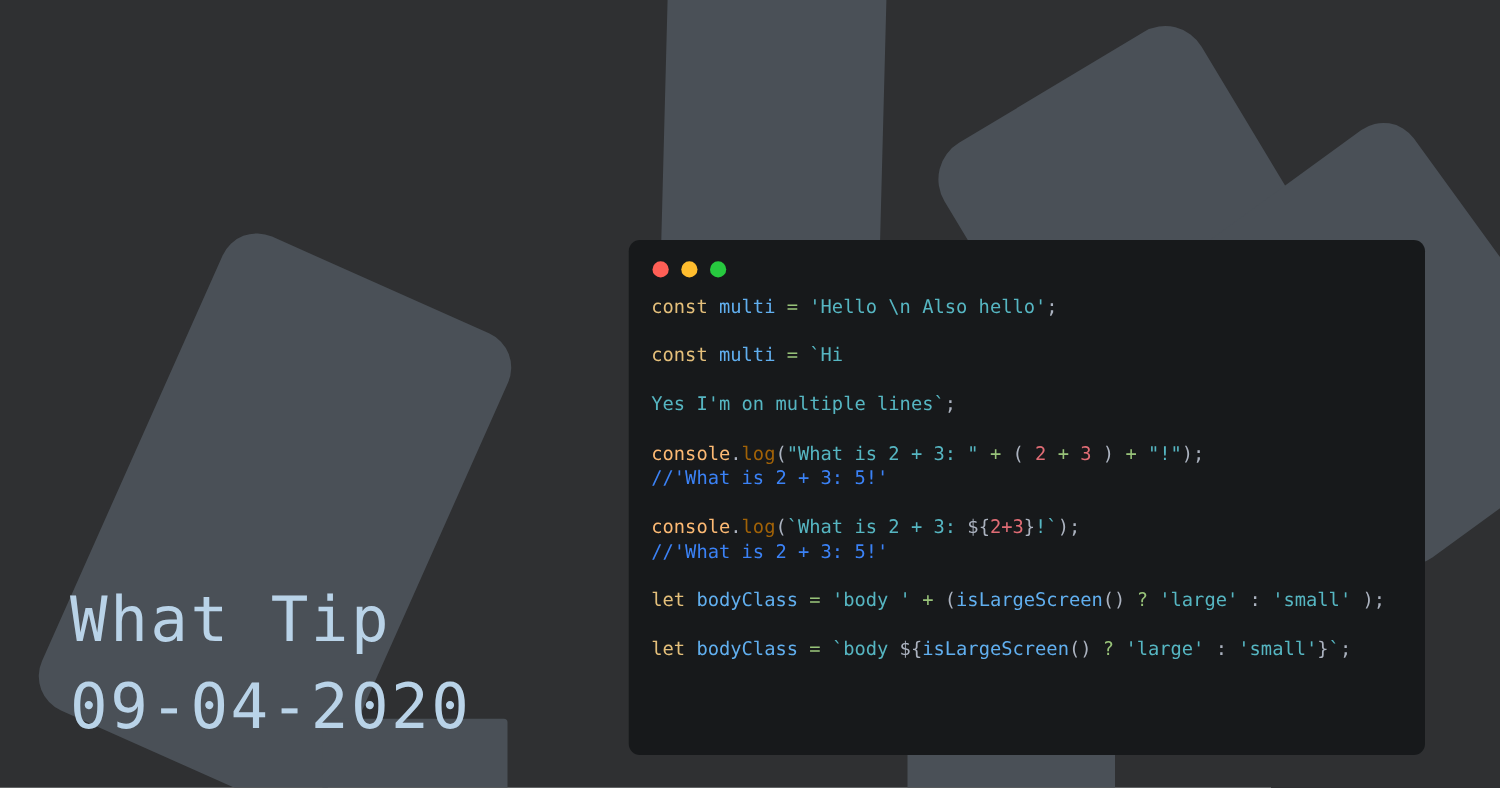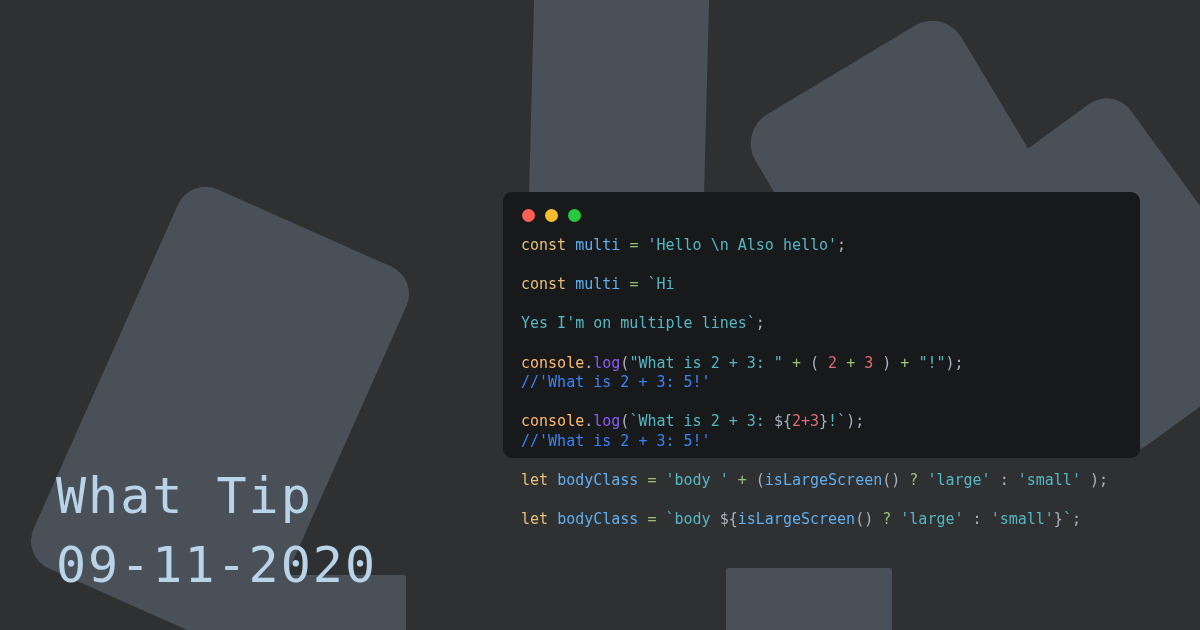--- a/index.html
+++ b/index.html
@@ -111,21 +111,21 @@
     letter-spacing: 2px;
   }
   #tipblock .tip-line { display: block; }
 
   
   #code-window {
     position: absolute;
     left: 503px;
     top: 192px;
     width: 637px;
-    height: 266px;
+    height: 412px;
     background: #17191B;
     border-radius: 9px;
   }
   #titlebar {
     position: absolute;
     left: 19px;
     top: 17px;
     display: flex;
     gap: 10px;
   }
@@ -146,21 +146,21 @@
   }
   .code-line { height: 19.6px; }
   .blank { height: 19.6px; }
 
   
   .t-kw   { color: #E5C07B; }
   .t-var  { color: #61AFEF; }
   .t-op   { color: #98C379; }
   .t-str  { color: #56B6C2; }
   .t-num  { color: #E06C75; }
-  .t-fn   { color: #8b5cf6; }
+  .t-fn   { color: #a16207; }
   .t-obj  { color: #fdba74; }
   .t-punc { color: #ABB2BF; }
   .t-cmt  { color: #3b82f6; }
   .t-plain{ color: #ABB2BF; }
 </style>
 </head>
 <body>
 
 <div id="poster">
 
@@ -169,21 +169,21 @@
     <div class="deco deco-rot-topright"></div>
     <div class="deco deco-rot-left"></div>
     <div class="deco deco-rot-right"></div>
     <div class="deco deco-bottom-a"></div>
     <div class="deco deco-bottom-b"></div>
   </div>
 
 
   <div id="tipblock">
     <span class="tip-line">What Tip</span>
-    <span class="tip-line">09-11-2020</span>
+    <span class="tip-line">09-04-2020</span>
   </div>
 
   <div id="code-window">
     <div id="titlebar">
       <span class="dot" style="background: rgb(255, 95, 86);"></span>
       <span class="dot" style="background: rgb(255, 189, 46);"></span>
       <span class="dot" style="background: rgb(39, 201, 63);"></span>
     </div>
     <div id="code-body"><div class="code-line"><span class="t-kw">const</span><span class="t-plain"> </span><span class="t-var">multi</span><span class="t-plain"> </span><span class="t-op">=</span><span class="t-plain"> </span><span class="t-str">'Hello \n Also hello'</span><span class="t-punc">;</span></div><div class="code-line blank">&nbsp;</div><div class="code-line"><span class="t-kw">const</span><span class="t-plain"> </span><span class="t-var">multi</span><span class="t-plain"> </span><span class="t-op">=</span><span class="t-plain"> </span><span class="t-str">`Hi</span></div><div class="code-line blank">&nbsp;</div><div class="code-line"><span class="t-str">Yes I'm on multiple lines`</span><span class="t-punc">;</span></div><div class="code-line blank">&nbsp;</div><div class="code-line"><span class="t-obj">console</span><span class="t-punc">.</span><span class="t-fn">log</span><span class="t-punc">(</span><span class="t-str">"What is 2 + 3: "</span><span class="t-plain"> </span><span class="t-op">+</span><span class="t-plain"> </span><span class="t-punc">(</span><span class="t-plain"> </span><span class="t-num">2</span><span class="t-plain"> </span><span class="t-op">+</span><span class="t-plain"> </span><span class="t-num">3</span><span class="t-plain"> </span><span class="t-punc">)</span><span class="t-plain"> </span><span class="t-op">+</span><span class="t-plain"> </span><span class="t-str">"!"</span><span class="t-punc">);</span></div><div class="code-line"><span class="t-cmt">//'What is 2 + 3: 5!'</span></div><div class="code-line blank">&nbsp;</div><div class="code-line"><span class="t-obj">console</span><span class="t-punc">.</span><span class="t-fn">log</span><span class="t-punc">(</span><span class="t-str">`What is 2 + 3: </span><span class="t-plain">${</span><span class="t-num">2</span><span class="t-num">+</span><span class="t-num">3</span><span class="t-plain">}</span><span class="t-str">!`</span><span class="t-punc">);</span></div><div class="code-line"><span class="t-cmt">//'What is 2 + 3: 5!'</span></div><div class="code-line blank">&nbsp;</div><div class="code-line"><span class="t-kw">let</span><span class="t-plain"> </span><span class="t-var">bodyClass</span><span class="t-plain"> </span><span class="t-op">=</span><span class="t-plain"> </span><span class="t-str">'body '</span><span class="t-plain"> </span><span class="t-op">+</span><span class="t-plain"> </span><span class="t-punc">(</span><span class="t-var">isLargeScreen</span><span class="t-punc">()</span><span class="t-plain"> </span><span class="t-op">?</span><span class="t-plain"> </span><span class="t-str">'large'</span><span class="t-plain"> </span><span class="t-punc">:</span><span class="t-plain"> </span><span class="t-str">'small'</span><span class="t-plain"> </span><span class="t-punc">);</span></div><div class="code-line blank">&nbsp;</div><div class="code-line"><span class="t-kw">let</span><span class="t-plain"> </span><span class="t-var">bodyClass</span><span class="t-plain"> </span><span class="t-op">=</span><span class="t-plain"> </span><span class="t-str">`body </span><span class="t-plain">${</span><span class="t-var">isLargeScreen</span><span class="t-punc">()</span><span class="t-plain"> </span><span class="t-op">?</span><span class="t-plain"> </span><span class="t-str">'large'</span><span class="t-plain"> </span><span class="t-punc">:</span><span class="t-plain"> </span><span class="t-str">'small'</span><span class="t-plain">}</span><span class="t-str">`</span><span class="t-punc">;</span></div></div>
   </div>

